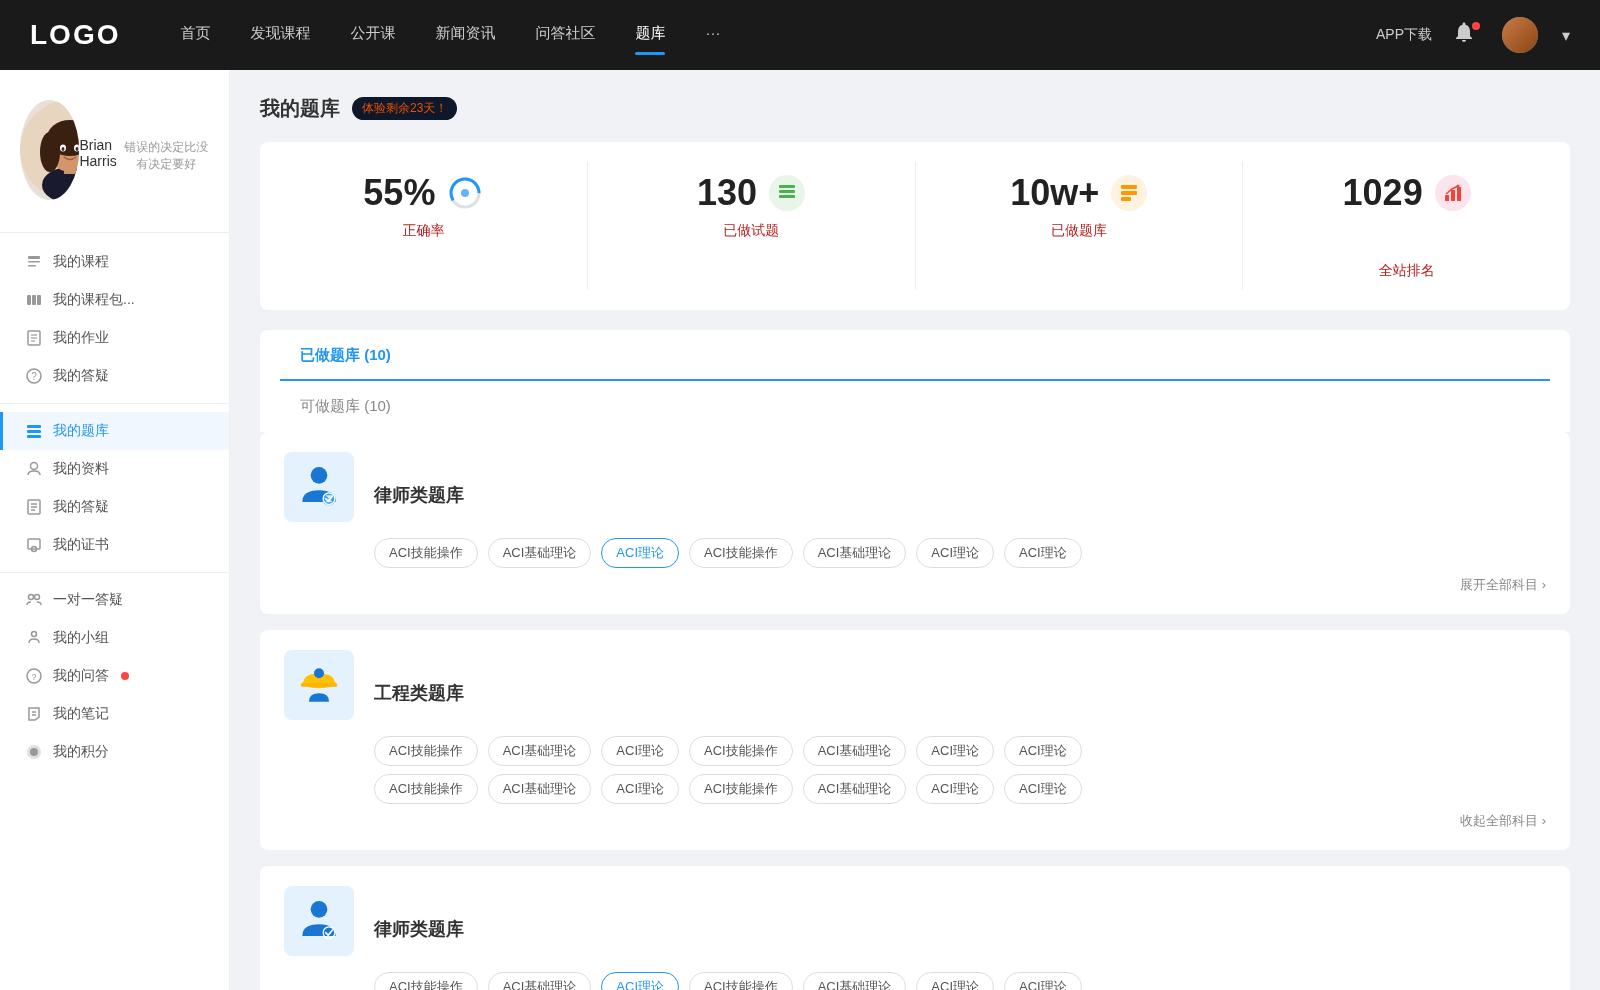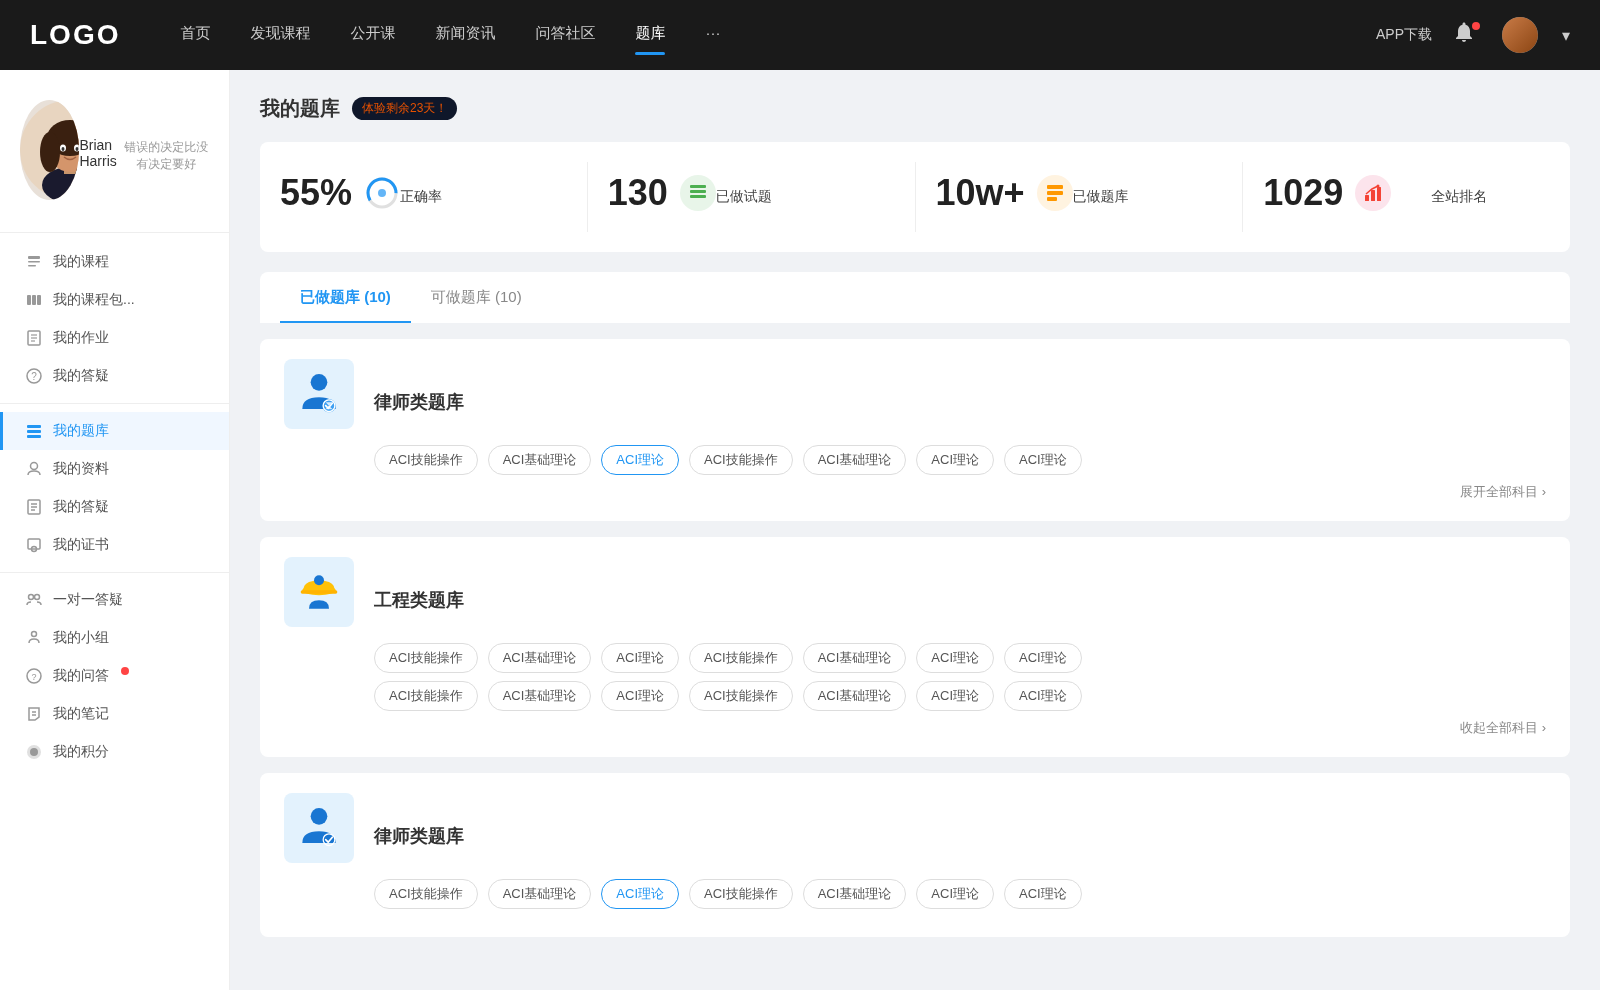--- a/index.html
+++ b/index.html
@@ -117,21 +117,21 @@
       margin-bottom: 6px;
       font-weight: 500;
     }
     .user-motto {
       font-size: 12px;
       color: #999;
       text-align: center;
     }
     .menu-item {
       display: flex;
-      align-items: flex-start;
+      align-items: center;
       padding: 10px 25px;
       cursor: pointer;
       font-size: 14px;
       color: #555;
       gap: 10px;
       position: relative;
     }
     .menu-item.active {
       color: #2196F3;
       background: #f0f7ff;
@@ -193,21 +193,21 @@
     .stats-row {
       background: white;
       border-radius: 8px;
       display: flex;
       padding: 20px 0;
       margin-bottom: 20px;
     }
     .stat-item {
       flex: 1;
       display: flex;
-      flex-direction: row;
+      flex-direction: column;
       align-items: center;
       border-right: 1px solid #eee;
       padding: 10px 20px;
     }
     .stat-item:last-child { border-right: none; gap: 40px; }
     .stat-value-row {
       display: flex;
       align-items: center;
       gap: 12px;
       margin-bottom: 8px;
@@ -219,31 +219,32 @@
     }
     .stat-icon {
       width: 36px; height: 36px;
       border-radius: 50%;
       display: flex;
       align-items: center;
       justify-content: center;
     }
     .stat-label {
       font-size: 14px;
-      color: #404040;
+      color: #b91c1c;
     }
 
     
     .tabs-row {
       display: flex;
       gap: 0;
-      margin-bottom: 16px;
+      margin-bottom: 0;
       background: white;
       border-radius: 8px 8px 0 0;
       padding: 0 20px;
+      flex-direction: column;
     }
     .tab {
       padding: 16px 20px;
       font-size: 15px;
       color: #888;
       cursor: pointer;
       position: relative;
     }
     .tab.active {
       color: #2196F3;

